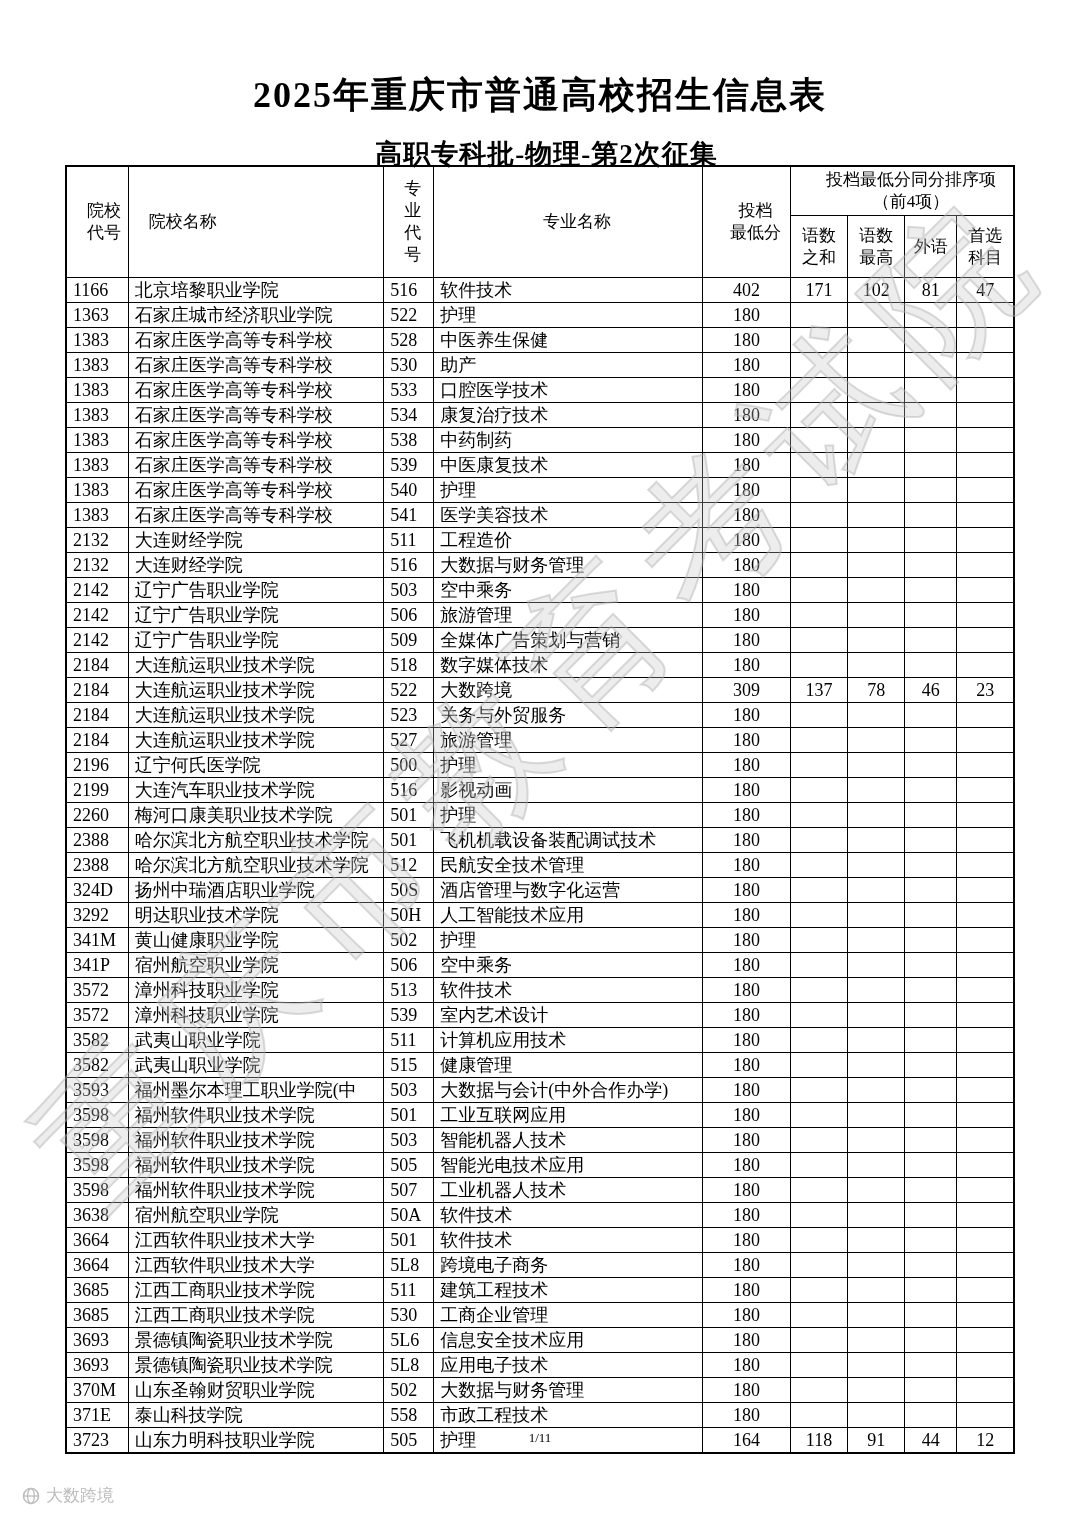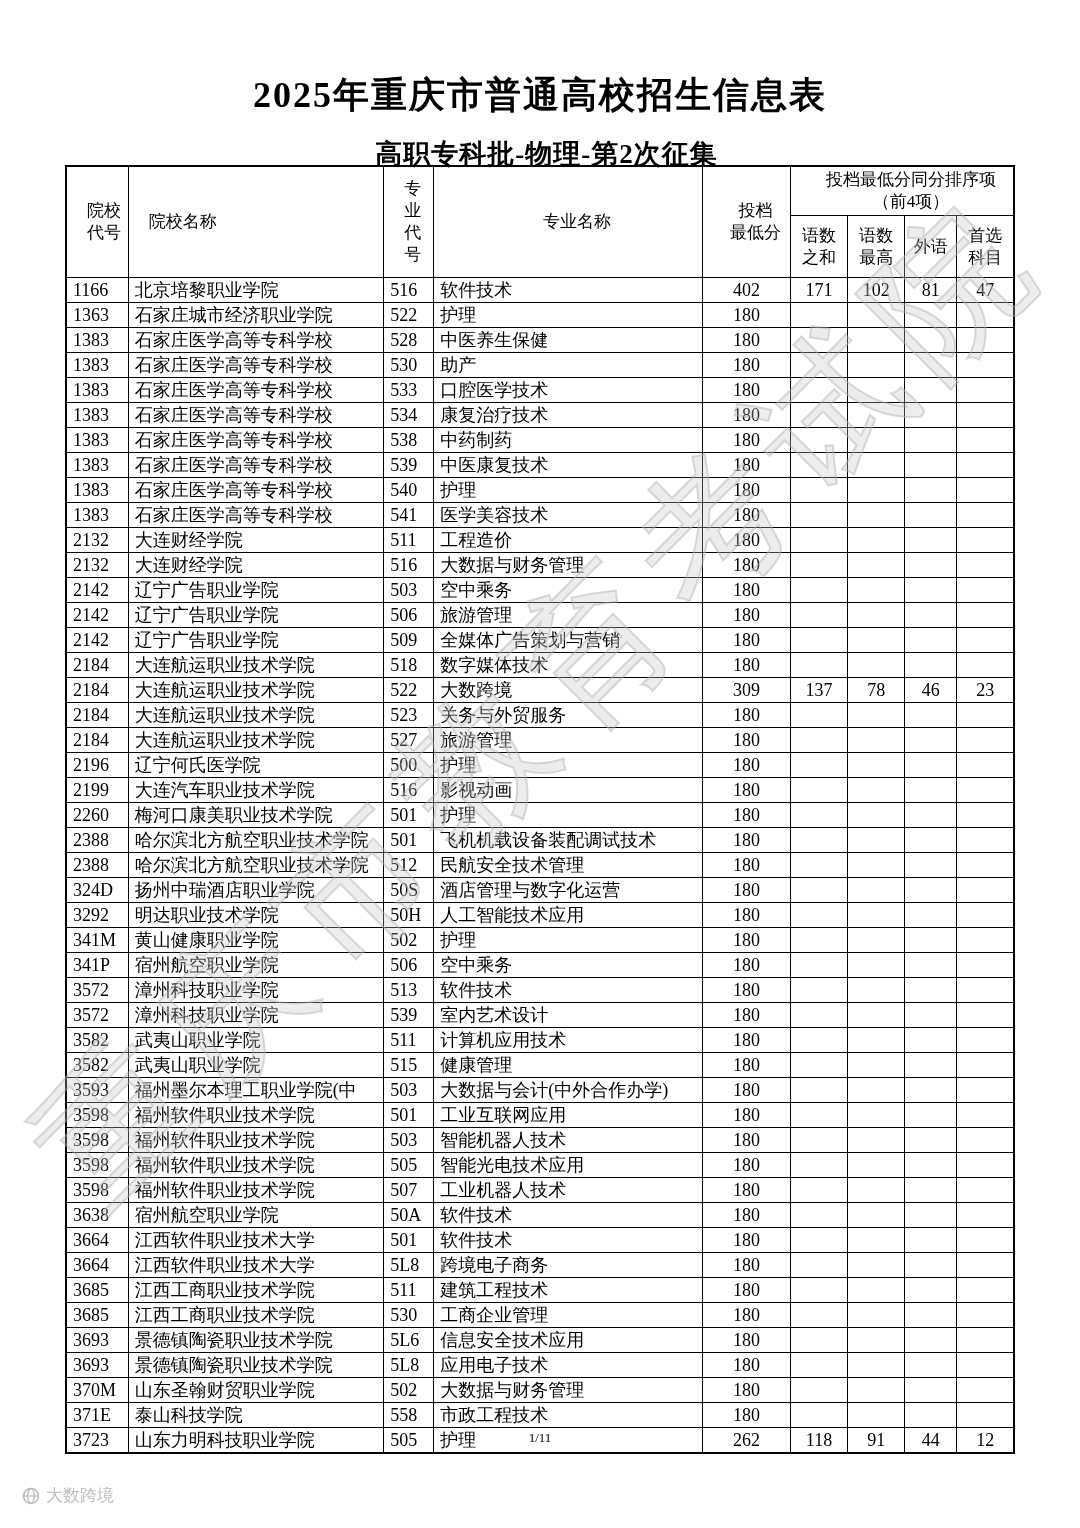--- a/index.html
+++ b/index.html
@@ -578,21 +578,21 @@
         <td class="a-center"></td>
         <td class="a-center"></td>
         <td class="a-center"></td>
         <td class="a-center"></td>
       </tr>
       <tr>
         <td class="a-left">3723</td>
         <td class="a-left">山东力明科技职业学院</td>
         <td class="a-left">505</td>
         <td class="a-left">护理</td>
-        <td class="a-center">262</td>
+        <td class="a-center">164</td>
         <td class="a-center">118</td>
         <td class="a-center">91</td>
         <td class="a-center">44</td>
         <td class="a-center">12</td>
       </tr>
     </tbody>
 </table>
 
 <div class="watermark">重庆市教育考试院</div>
 

